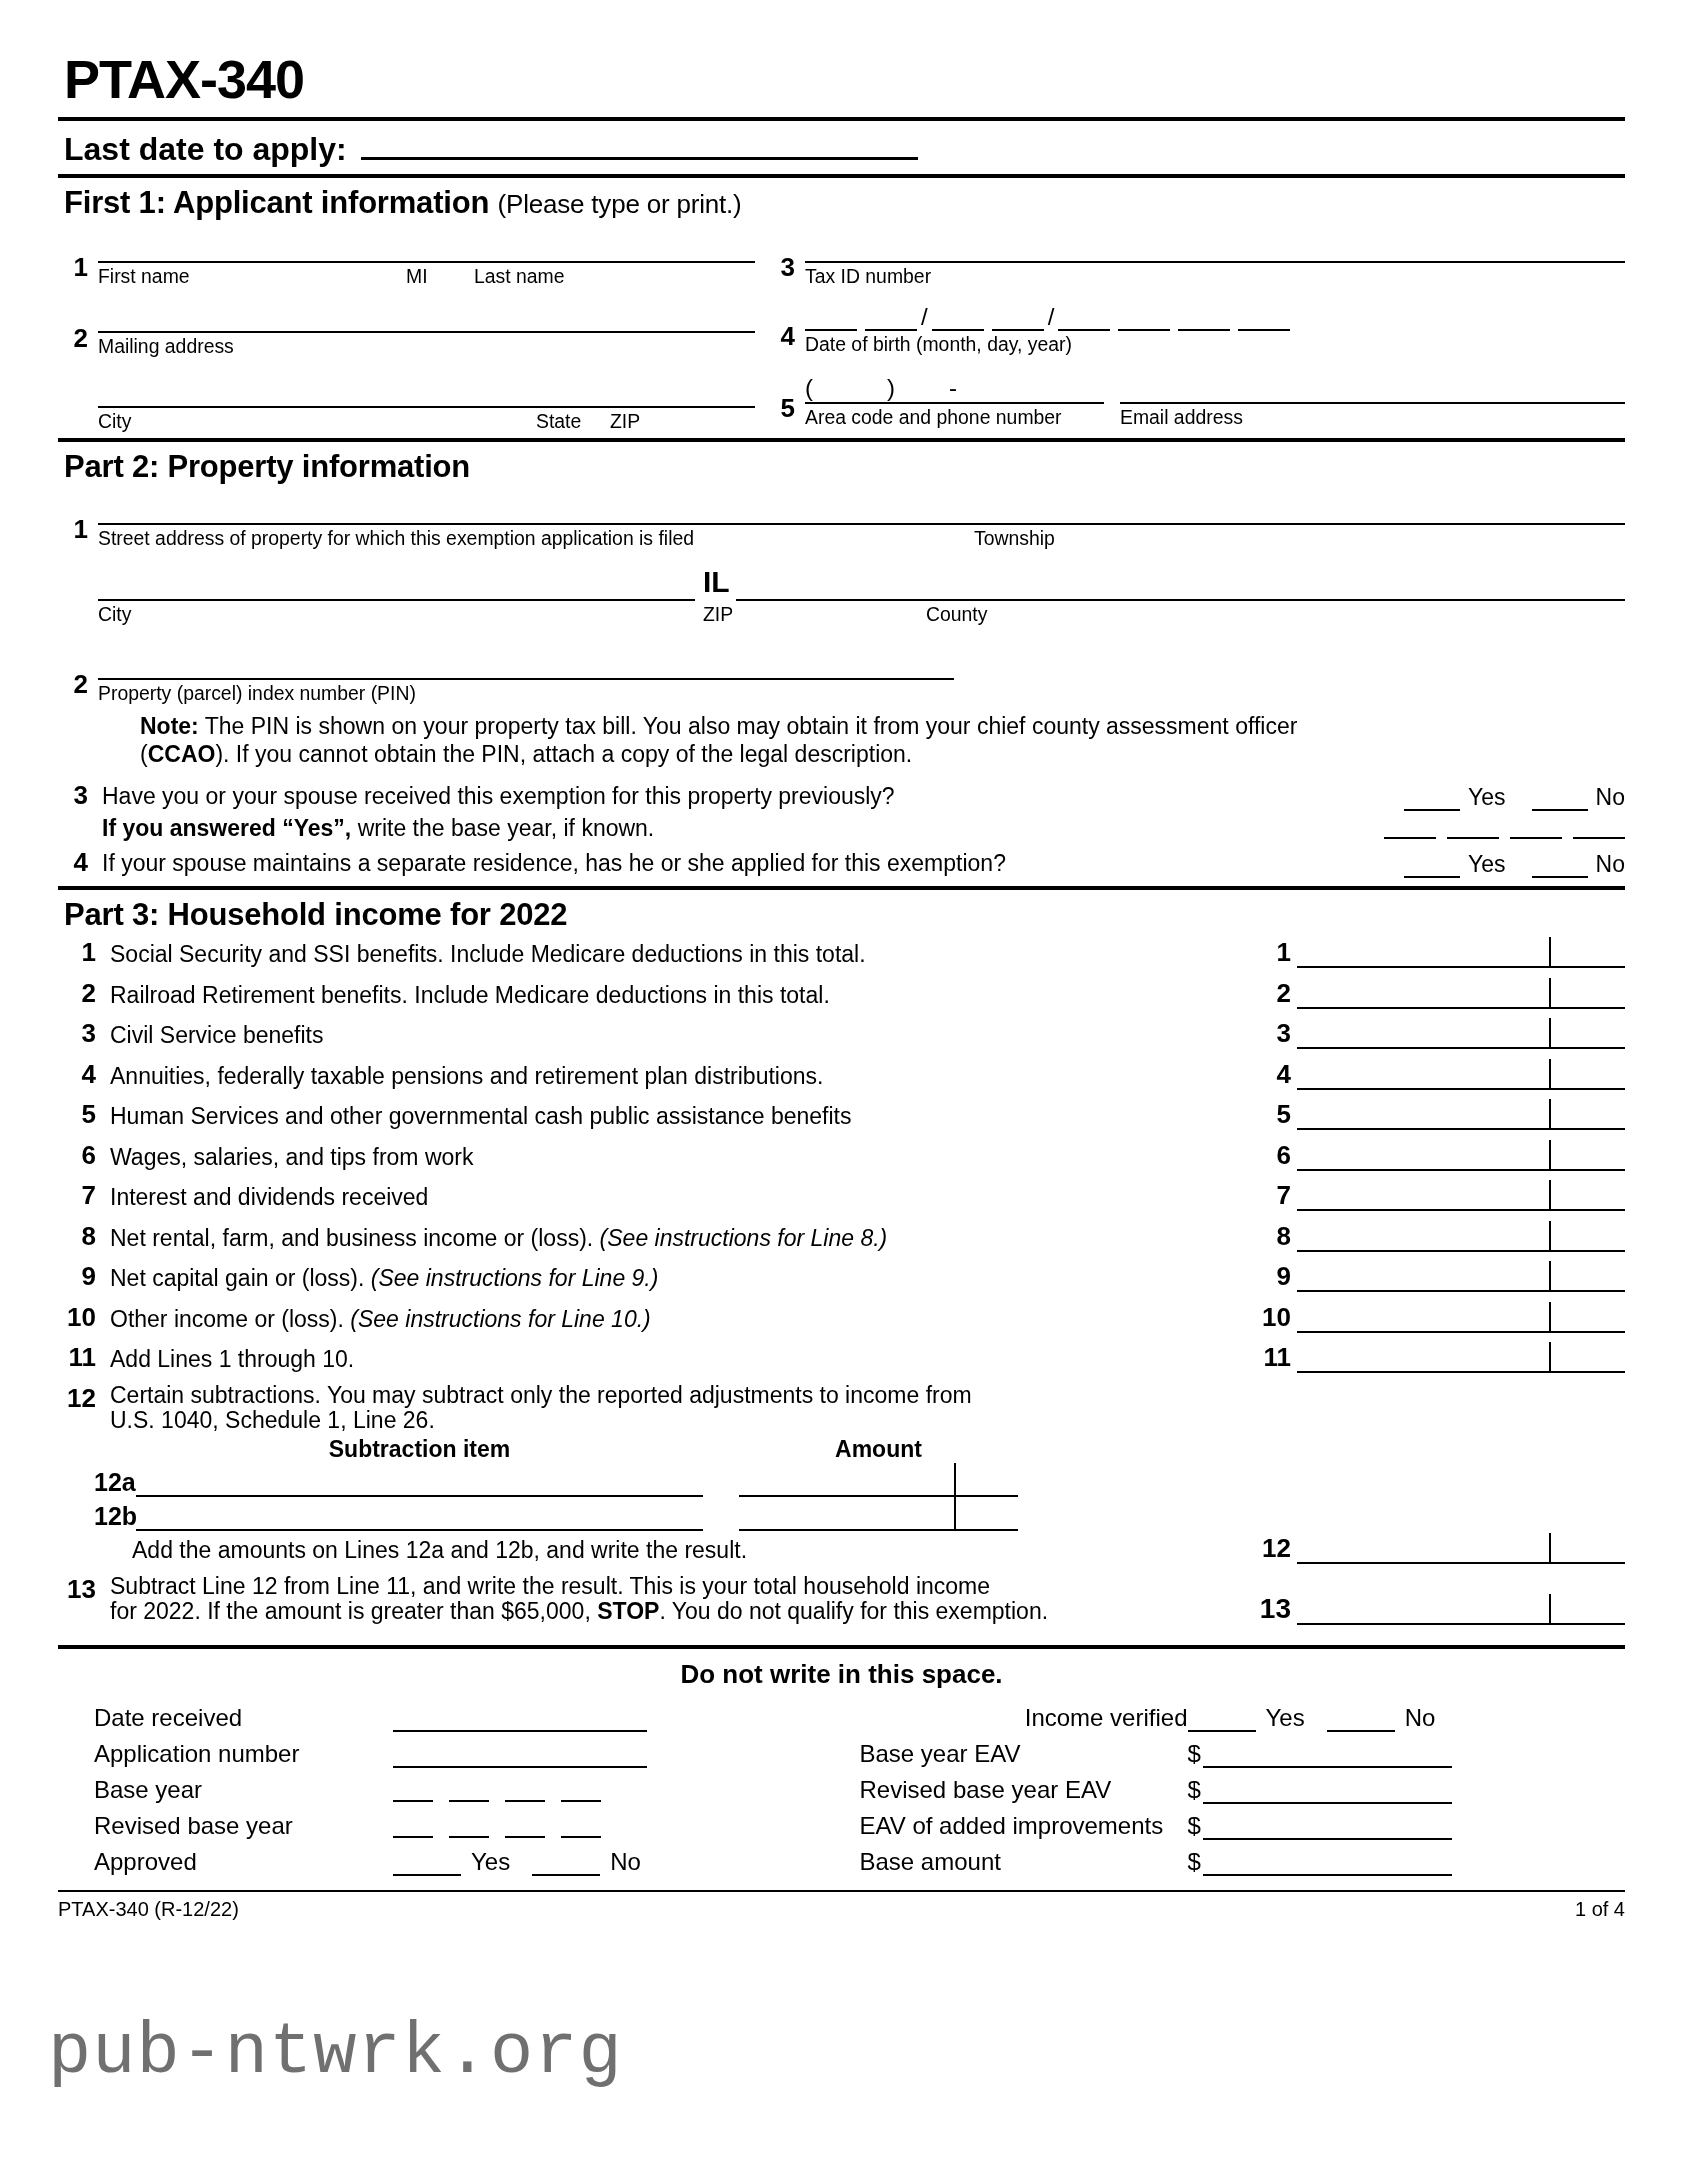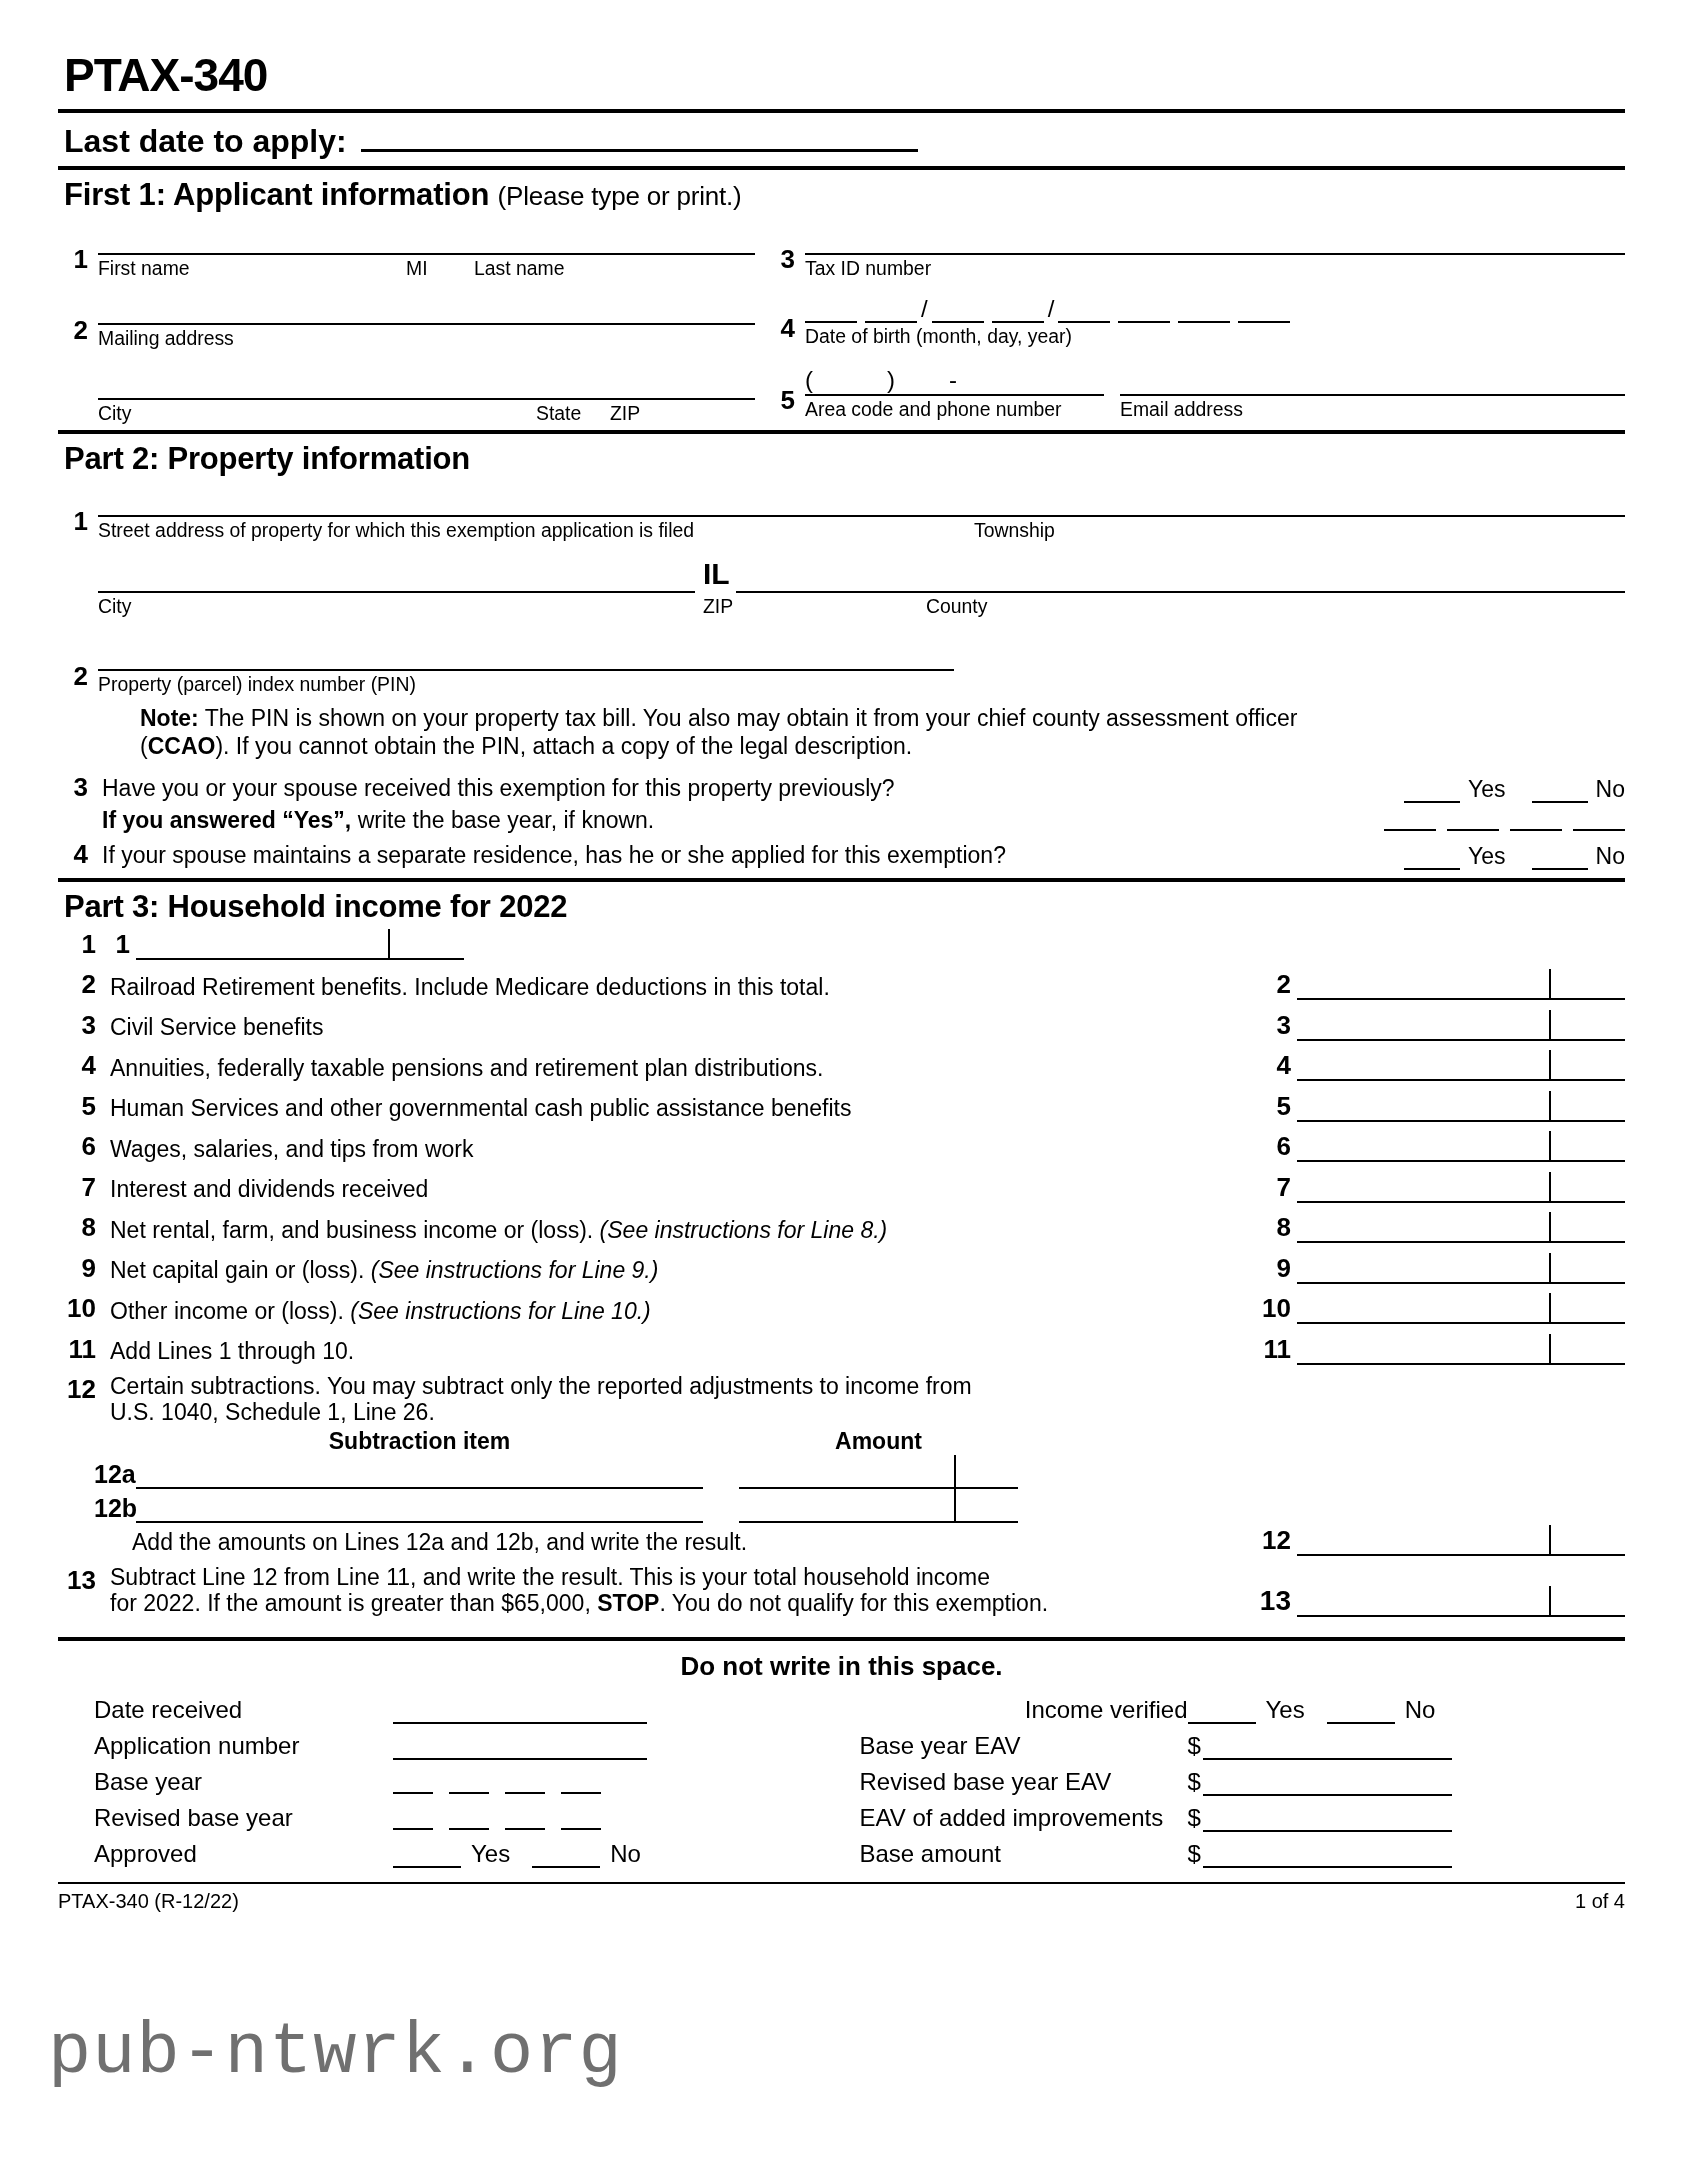--- a/index.html
+++ b/index.html
@@ -16,21 +16,21 @@
     box-sizing:border-box;
     padding:40px 58px 0 58px;
     background:#fff;
   }
   .rule-med{border-top:4px solid #000;margin:0;}
   .rule-thin{border-top:2px solid #000;margin:0;}
 
   
   .header{display:flex;align-items:flex-start;margin:12px 0 10px 6px;}
   .form-code{
-    font-size:46px;font-weight:bold;letter-spacing:-1px;
+    font-size:54px;font-weight:bold;letter-spacing:-1px;
     line-height:1.02;white-space:nowrap;margin-right:22px;
   }
   .form-title{font-size:35px;font-weight:bold;line-height:1.14;letter-spacing:-0.3px;}
 
   .lastdate{
     display:flex;align-items:baseline;
     font-size:32px;font-weight:bold;margin:6px 0 6px 6px;
   }
   .lastdate .fill{
     display:inline-block;width:557px;border-bottom:3px solid #000;
@@ -338,20 +338,21 @@
   </div>
 
   <div class="rule-med" style="margin-top:8px;"></div>
 
   <div class="part-head">Part 3: Household income for 2022</div>
 
   <div>
 
     <div class="inc-row">
       <div class="inc-num">1</div>
+      <div class="inc-txt"><span>Social Security and SSI benefits. Include Medicare deductions in this total.</span><i></i></div>
       <div class="inc-num2">1</div>
       <div class="amt">
           <span class="cents"></span>
         </div>
     </div>
 
     <div class="inc-row">
       <div class="inc-num">2</div>
       <div class="inc-txt"><span>Railroad Retirement benefits. Include Medicare deductions in this total.</span><i></i></div>
       <div class="inc-num2">2</div>

